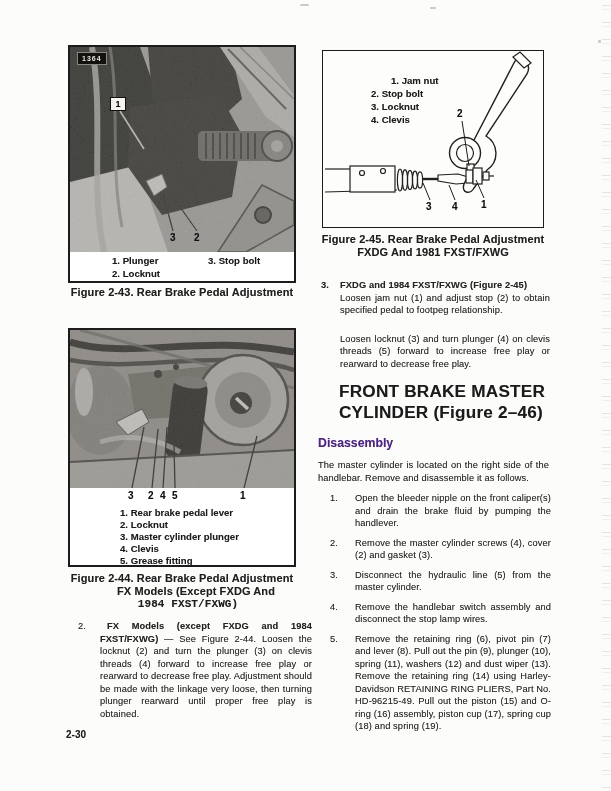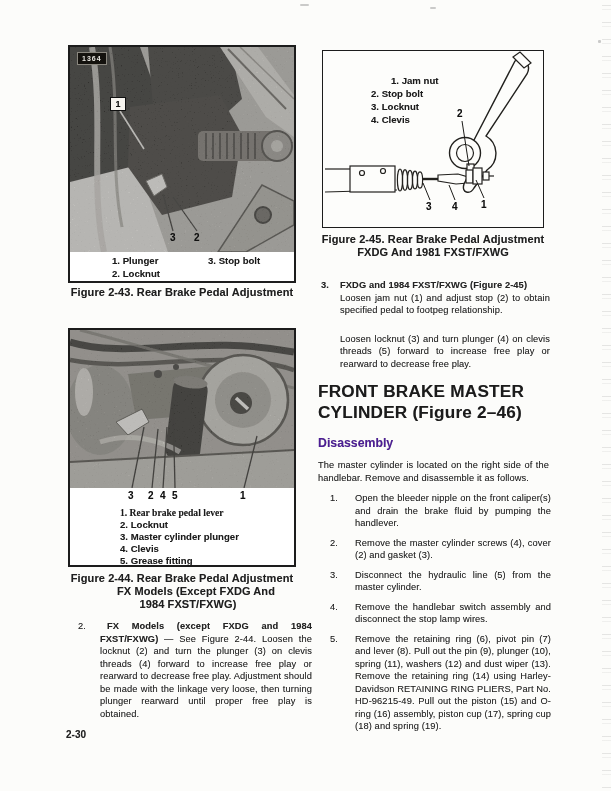--- a/index.html
+++ b/index.html
@@ -12,21 +12,21 @@
   .abs{position:absolute;}
   .figbox{position:absolute;border:2px solid #1c1c1c;background:#fff;box-sizing:border-box;}
   .figbox.thin{border-width:1.5px;}
   .photo{position:relative;overflow:hidden;background:#b3b0a9;}
   svg{display:block;}
   .body{font-size:9.3px;line-height:12.5px;text-align:justify;letter-spacing:.1px;color:#242424;}
   .bold{font-weight:700;}
   .caption{position:absolute;font-weight:700;font-size:11px;line-height:13px;text-align:center;color:#1e1e1e;letter-spacing:.1px;}
   .legendtxt{position:absolute;font-weight:700;font-size:9.6px;line-height:12px;color:#1b1b1b;white-space:nowrap;}
   .num{position:absolute;left:0;top:0;}
-  .h1{font-size:17.2px;line-height:21px;font-weight:700;letter-spacing:.2px;color:#1b1b1b;}
+  .h1{font-size:17.2px;line-height:21px;font-weight:700;letter-spacing:.2px;color:#1b1b1b;margin-left:21px;}
   .h2{font-size:12.3px;font-weight:700;color:#4c1d95;}
   .phototag{position:absolute;left:7px;top:5px;background:#14120e;color:#e8e6e0;
     font-size:7px;font-weight:700;line-height:9px;padding:1px 4px;letter-spacing:1px;border:1px solid #8a877f;}
   .cobox{position:absolute;width:14px;height:12px;line-height:12px;background:#f6f4ef;
     border:1.5px solid #101010;font-size:9px;font-weight:700;text-align:center;color:#101010;}
   .conum{position:absolute;font-weight:700;font-size:10px;line-height:10px;color:#101010;}
   .step{position:relative;margin-bottom:7px;}
   .stext{margin-left:25px;}
   .edge-noise{position:absolute;right:0;top:0;width:9px;height:100%;opacity:.75;
     background:repeating-linear-gradient(180deg,
@@ -139,31 +139,31 @@
       </svg>
     </div>
     <div>
       <span class="conum" style="left:58px;top:161px;">3</span>
       <span class="conum" style="left:78px;top:161px;">2</span>
       <span class="conum" style="left:90px;top:161px;">4</span>
       <span class="conum" style="left:102px;top:161px;">5</span>
       <span class="conum" style="left:170px;top:161px;">1</span>
     </div>
     <div>
-      <span class="legendtxt" style="left:50px;top:177px;font-family:Liberation Serif, serif;">1. Rear brake pedal lever</span>
+      <span class="legendtxt" style="left:50px;top:177px;">1. Rear brake pedal lever</span>
       <span class="legendtxt" style="left:50px;top:189px;">2. Locknut</span>
       <span class="legendtxt" style="left:50px;top:201px;">3. Master cylinder plunger</span>
       <span class="legendtxt" style="left:50px;top:213px;">4. Clevis</span>
       <span class="legendtxt" style="left:50px;top:225px;">5. Grease fitting</span>
     </div>
   </figure>
   <div class="caption" style="left:64px;top:572px;width:236px;">
     <div>Figure 2-44. Rear Brake Pedal Adjustment</div>
     <div style="transform:translateX(14px);">FX Models (Except FXDG And</div>
-    <div style="transform:translateX(6px);">1984 FXST/FXWG)</div>
+    <div style="transform:translateX(6px);font-family:Liberation Mono, monospace;">1984 FXST/FXWG)</div>
   </div>
 
   <div class="abs body" style="left:78px;top:620px;width:234px;">
     <span class="num">2.</span>
     <div style="margin-left:22px;text-indent:7px;">
       <span class="bold">FX Models (except FXDG and 1984 FXST/FXWG)</span>
       <span>— See Figure 2-44. Loosen the locknut (2) and turn the plunger (3) on clevis threads (4) forward to increase free play or rearward to decrease free play. Adjustment should be made with the linkage very loose, then turning plunger rearward until proper free play is obtained.</span>
     </div>
   </div>
 

